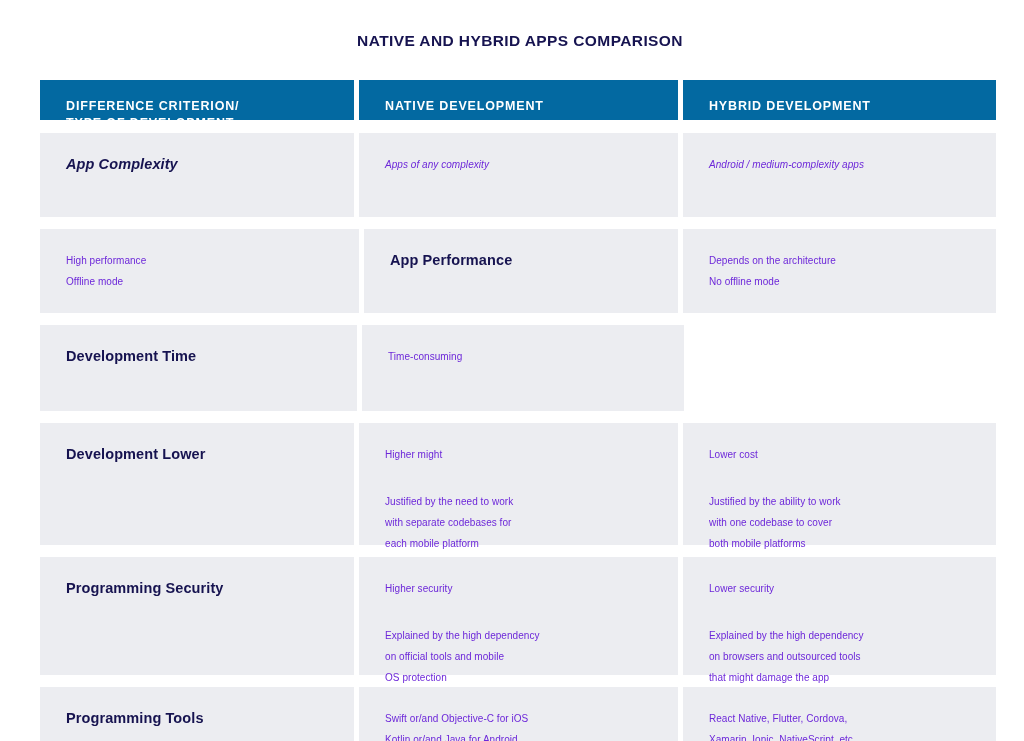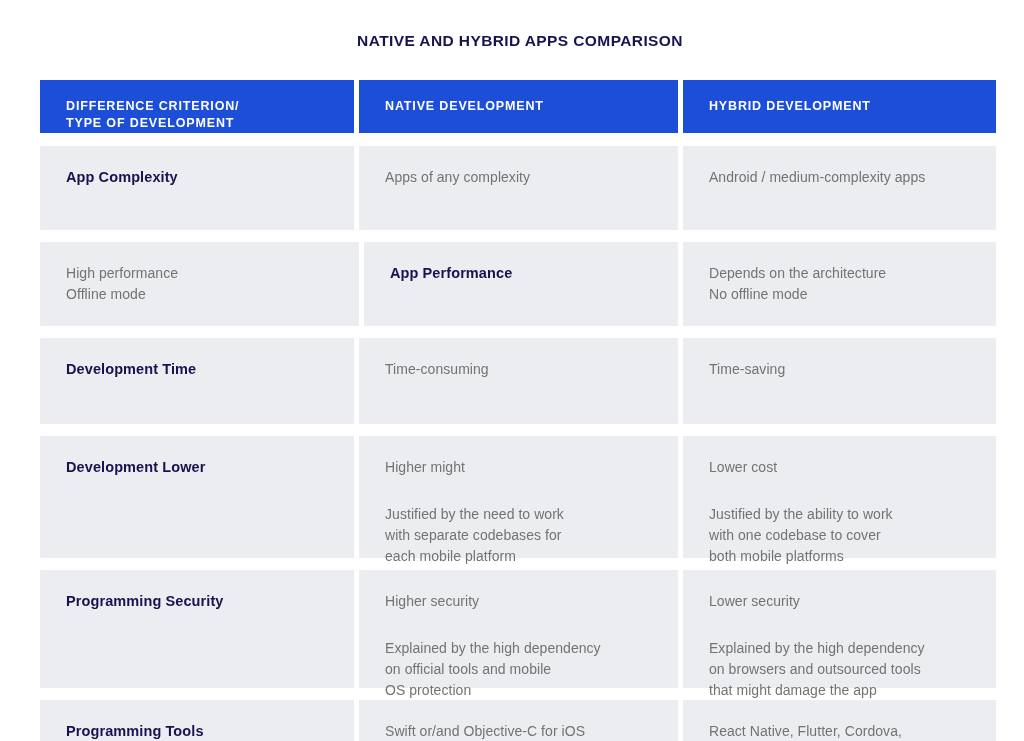--- a/index.html
+++ b/index.html
@@ -52,23 +52,23 @@
     background: #ecedf1;
     padding: 17px 22px 10px 22px;
   }
 
   .cell.c1 { width: 317px; }
   .cell.c2 { width: 322px; }
   .cell.c3 { width: 316px; }
 
   
   .header-row .cell {
-    background: #1d4ed8;
+    background: #0369a1;
     padding: 14px 22px 14px 22px;
-    height: 53px;
+    height: 40px;
   }
 
   .hdr-text {
     color: #ffffff;
     font-size: 12.5px;
     font-weight: bold;
     letter-spacing: 0.85px;
     line-height: 17px;
     font-family: "Liberation Sans", sans-serif;
     white-space: pre-line;
@@ -77,33 +77,33 @@
   .crit-text {
     color: #161350;
     font-size: 14.5px;
     font-weight: bold;
     line-height: 20px;
     letter-spacing: 0.1px;
     font-family: "Liberation Sans", sans-serif;
   }
 
   .body-text {
-    color: #737373;
-    font-size: 14px;
+    color: #6d28d9;
+    font-size: 10px;
     font-weight: normal;
     line-height: 21px;
     letter-spacing: 0.05px;
     font-family: "Liberation Sans", sans-serif;
     white-space: pre-line;
   }
 
   .body-text + .body-text { margin-top: 18px; }
 
   
-  .row.r0 .cell { height: 84px; }
+  .row.r0 .cell { height: 84px; font-style: italic; }
   .row.r1 .cell { height: 84px; }
   .row.r2 .cell { height: 86px; }
   .row.r3 .cell { height: 122px; }
   .row.r4 .cell { height: 118px; }
   .row.r5 .cell { height: 68px; }
 </style>
 </head>
 <body>
 
 <div id="page">
@@ -151,23 +151,20 @@
       </div>
     </div>
 
     <div class="row r2">
       <div class="cell c1">
         <div class="crit-text">Development Time</div>
       </div>
       <div class="cell c2">
         <div class="body-text">Time-consuming</div>
       </div>
-      <div class="cell c3">
-        <div class="body-text">Time-saving</div>
-      </div>
     </div>
 
     <div class="row r3">
       <div class="cell c1">
         <div class="crit-text">Development Lower</div>
       </div>
       <div class="cell c2">
         <div class="body-text">Higher might</div>
         <div class="body-text">Justified by the need to work
 with separate codebases for

